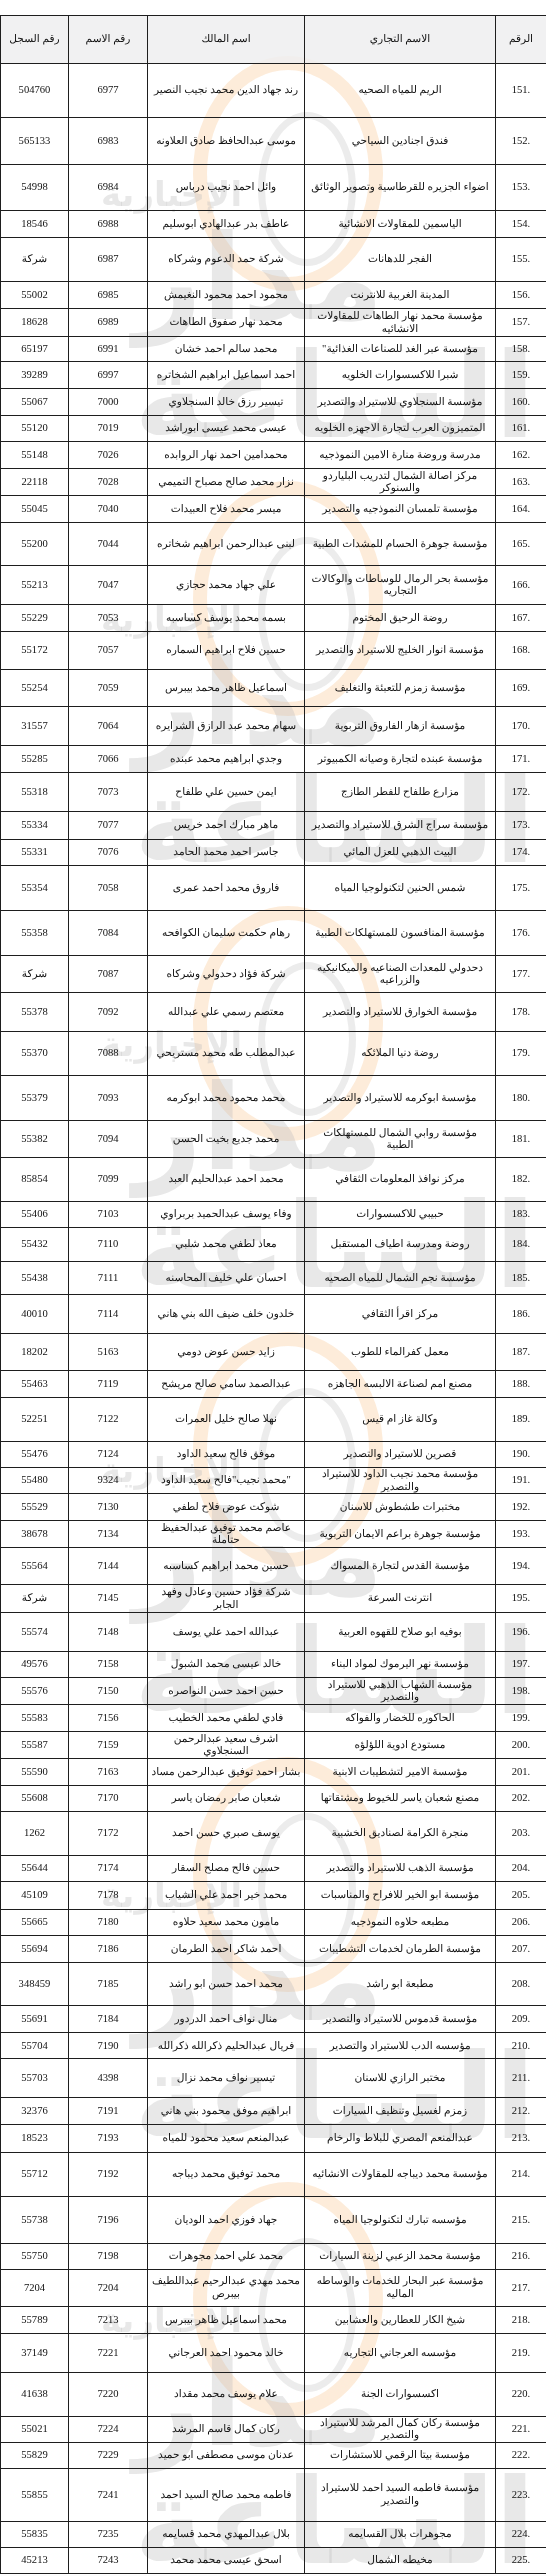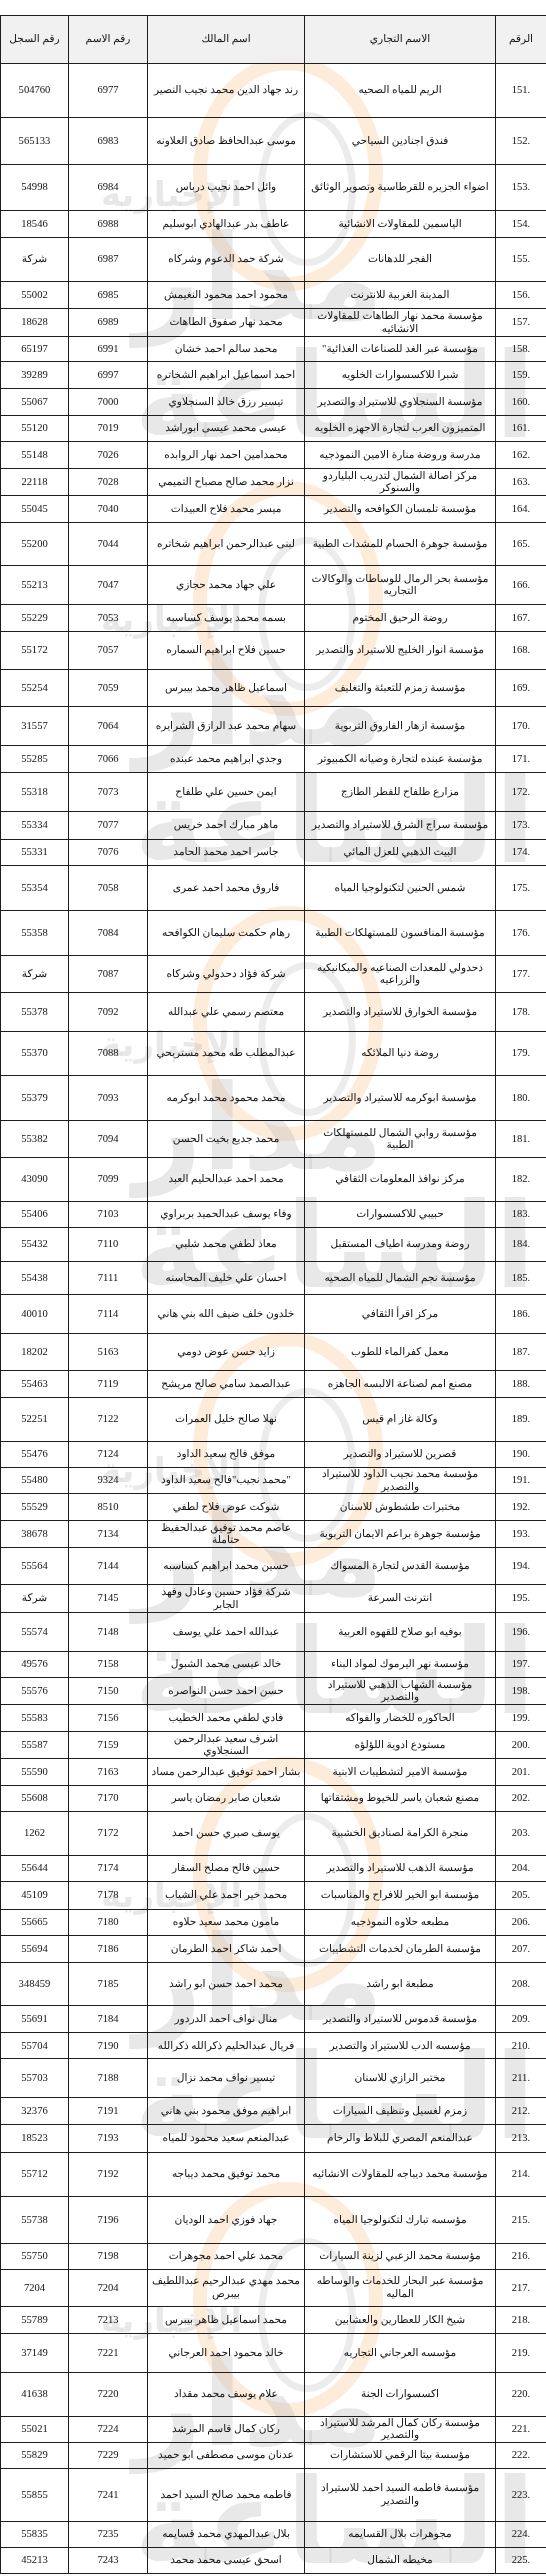--- a/index.html
+++ b/index.html
@@ -170,21 +170,21 @@
       </tr>
       <tr style="height: 27px;">
         <td class="num-cell">.163</td>
         <td>مركز اصالة الشمال لتدريب البلياردو والسنوكر</td>
         <td>نزار محمد صالح مصباح التميمي</td>
         <td class="num-cell">7028</td>
         <td class="num-cell">22118</td>
       </tr>
       <tr style="height: 27px;">
         <td class="num-cell">.164</td>
-        <td>مؤسسة تلمسان الكوافحه والتصدير</td>
+        <td>مؤسسة تلمسان النموذجيه والتصدير</td>
         <td>ميسر محمد فلاح العبيدات</td>
         <td class="num-cell">7040</td>
         <td class="num-cell">55045</td>
       </tr>
       <tr style="height: 43px;">
         <td class="num-cell">.165</td>
         <td>مؤسسة جوهرة الحسام للمشدات الطبية</td>
         <td>لبنى عبدالرحمن ابراهيم شخاتره</td>
         <td class="num-cell">7044</td>
         <td class="num-cell">55200</td>
@@ -299,21 +299,21 @@
         <td>مؤسسة روابي الشمال للمستهلكات الطبية</td>
         <td>محمد جديع بخيت الحسن</td>
         <td class="num-cell">7094</td>
         <td class="num-cell">55382</td>
       </tr>
       <tr style="height: 44px;">
         <td class="num-cell">.182</td>
         <td>مركز نوافذ المعلومات الثقافي</td>
         <td>محمد احمد عبدالحليم العبد</td>
         <td class="num-cell">7099</td>
-        <td class="num-cell">43090</td>
+        <td class="num-cell">85854</td>
       </tr>
       <tr style="height: 26px;">
         <td class="num-cell">.183</td>
         <td>حبيبي للاكسسوارات</td>
         <td>وفاء يوسف عبدالحميد بربراوي</td>
         <td class="num-cell">7103</td>
         <td class="num-cell">55406</td>
       </tr>
       <tr style="height: 34px;">
         <td class="num-cell">.184</td>
@@ -368,21 +368,21 @@
         <td class="num-cell">.191</td>
         <td>مؤسسة محمد نجيب الداود للاستيراد والتصدير</td>
         <td>"محمد نجيب"فالح سعيد الداود</td>
         <td class="num-cell">9324</td>
         <td class="num-cell">55480</td>
       </tr>
       <tr style="height: 27px;">
         <td class="num-cell">.192</td>
         <td>مختبرات طشطوش للاسنان</td>
         <td>شوكت عوض فلاح لطفي</td>
-        <td class="num-cell">8510</td>
+        <td class="num-cell">7130</td>
         <td class="num-cell">55529</td>
       </tr>
       <tr style="height: 27px;">
         <td class="num-cell">.193</td>
         <td>مؤسسة جوهرة براعم الايمان التربوية</td>
         <td>عاصم محمد توفيق عبدالحفيظ حتاملة</td>
         <td class="num-cell">7134</td>
         <td class="num-cell">38678</td>
       </tr>
       <tr style="height: 37px;">
@@ -501,21 +501,21 @@
         <td class="num-cell">.210</td>
         <td>مؤسسه الدب للاستيراد والتصدير</td>
         <td>فريال عبدالحليم ذكرالله ذكرالله</td>
         <td class="num-cell">7190</td>
         <td class="num-cell">55704</td>
       </tr>
       <tr style="height: 39px;">
         <td class="num-cell">.211</td>
         <td>مختبر الرازي للاسنان</td>
         <td>تيسير نواف محمد نزال</td>
-        <td class="num-cell">7188</td>
+        <td class="num-cell">4398</td>
         <td class="num-cell">55703</td>
       </tr>
       <tr style="height: 27px;">
         <td class="num-cell">.212</td>
         <td>زمزم لغسيل وتنظيف السيارات</td>
         <td>ابراهيم موفق محمود بني هاني</td>
         <td class="num-cell">7191</td>
         <td class="num-cell">32376</td>
       </tr>
       <tr style="height: 27.4px;">

